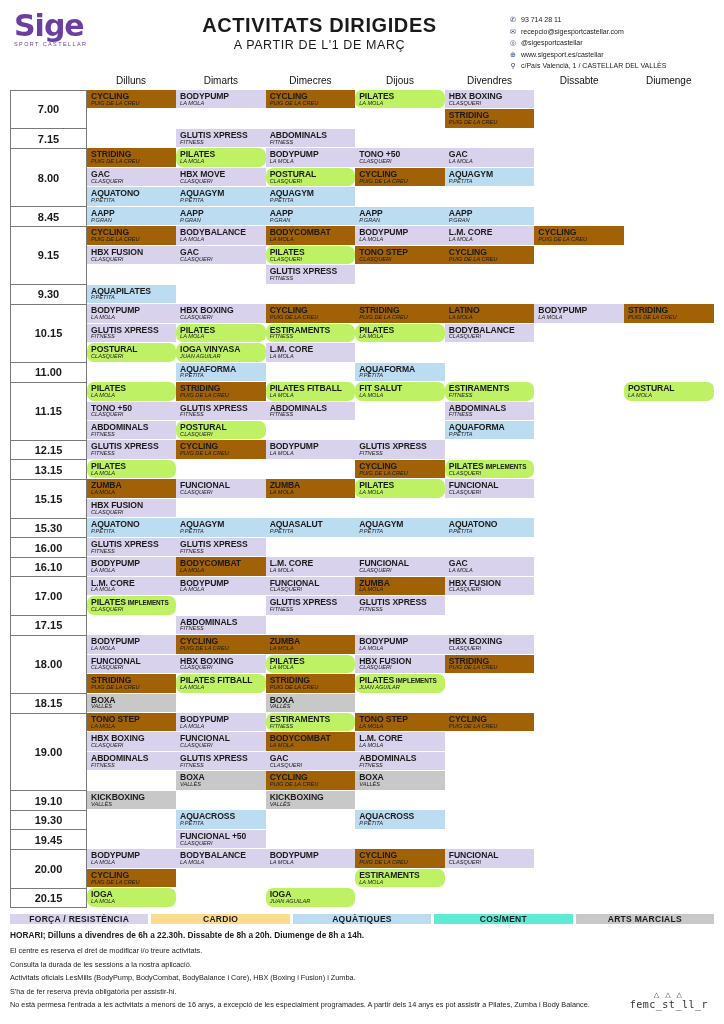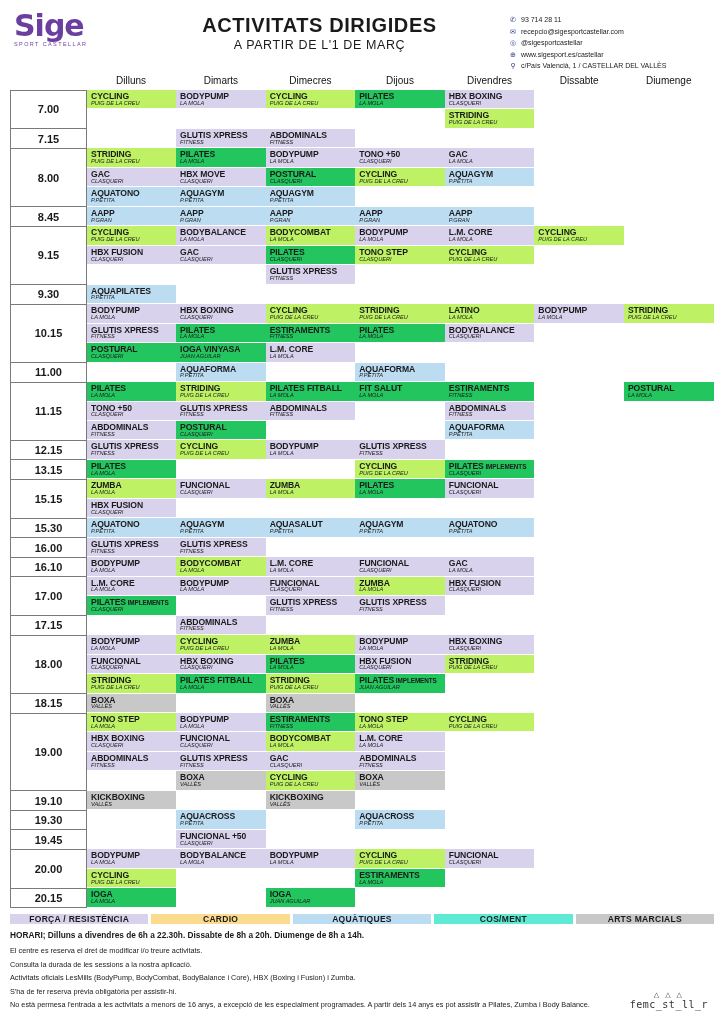--- a/index.html
+++ b/index.html
@@ -39,23 +39,23 @@
   .cls {
     margin: 0 0 1px 0; padding: 2px 3px 2px 4px; line-height: 1.02;
     min-height: 17px;
   }
   .cls .n { font-size: 8.6px; font-weight: 700; display: block; letter-spacing: -0.1px; }
   .cls .n .sm { font-size: 6.4px; font-weight: 700; }
   .cls .l { font-size: 5.6px; font-style: italic; display: block; margin-top: 0px; }
 
   
   .c-forca { background: #d9d2ec; }
-  .c-cardio { background: #bef264; }
+  .c-cardio { background: #a16207; }
   .c-aqua { background: #bcdcf2; }
-  .c-cos { background: #22c55e; }
+  .c-cos { background: #bef264; border-radius: 7px; }
   .c-arts { background: #c8c8c8; }
 
   
   .legend { display: flex; gap: 3px; margin-top: 6px; width: 704px; }
   .legend div { flex: 1; text-align: center; font-size: 8.5px; font-weight: 700; padding: 0 0; letter-spacing: 0.3px; }
 
   .hours { font-size: 8.3px; font-weight: 700; margin-top: 6px; }
   .notes { font-size: 7.3px; line-height: 1.85; margin-top: 4px; color: #1a1a1a; }
 
   .footmark { position: absolute; right: 16px; bottom: 14px; text-align: center; }

